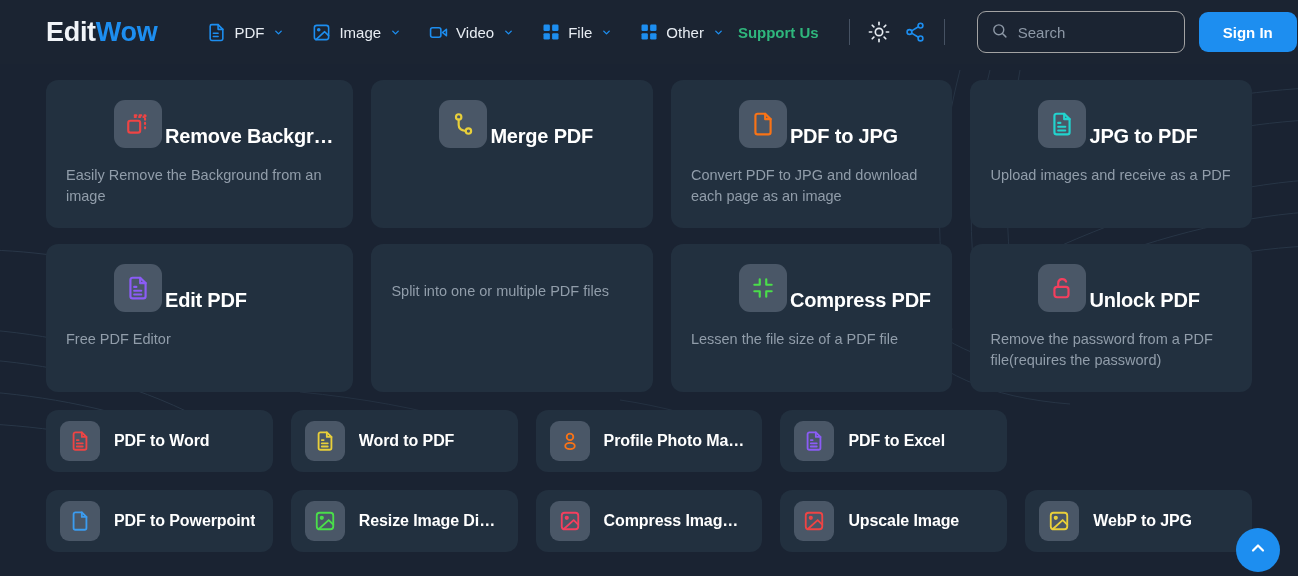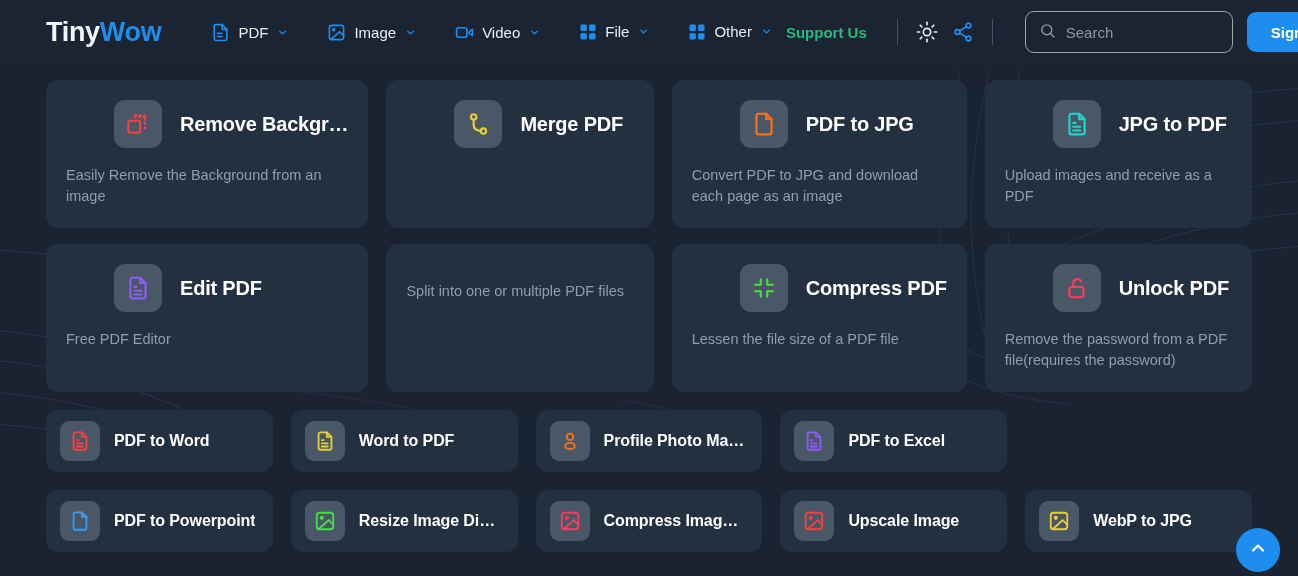--- a/index.html
+++ b/index.html
@@ -34,21 +34,21 @@
   .logo {
     font-size: 27px;
     font-weight: 700;
     letter-spacing: -0.3px;
     white-space: nowrap;
     margin-right: 36px;
   }
   .logo .tiny { color: #f1f4f8; }
   .logo .wow  { color: #1d8ef0; }
 
-  .nav { display: flex; align-items: flex-start; gap: 11px; }
+  .nav { display: flex; align-items: center; gap: 0; }
   .nav-item {
     display: flex; align-items: center;
     gap: 8px;
     padding: 6px 14px;
     color: #e8edf3;
     font-size: 15px;
     font-weight: 500;
     cursor: pointer;
     white-space: nowrap;
     border-radius: 6px;
@@ -128,22 +128,22 @@
   }
   .card {
     background: #22303f;
     border-radius: 12px;
     padding: 20px 20px 22px 20px;
     cursor: pointer;
     min-height: 143px;
   }
   .card-head {
     display: flex;
-    align-items: center;
-    gap: 18px;
+    align-items: flex-end;
+    gap: 3px;
     padding-left: 48px;
   }
   .tile {
     width: 48px; height: 48px;
     border-radius: 11px;
     background: #4a5767;
     display: flex; align-items: center; justify-content: center;
     flex: 0 0 48px;
   }
   .card-title {
@@ -236,21 +236,21 @@
     <path d="M300 392 C 360 398, 420 408, 470 424"></path>
     <path d="M300 420 C 360 426, 420 436, 470 452"></path>
     <path d="M620 400 C 660 406, 700 416, 740 432"></path>
     <path d="M620 428 C 660 434, 700 444, 740 460"></path>
   </g>
 </svg>
 
 <header class="header">
 
   <div class="logo">
-    <span class="tiny">Tiny</span><span class="wow">Wow</span>
+    <span class="tiny">Edit</span><span class="wow">Wow</span>
   </div>
 
   <nav class="nav">
 
     <div class="nav-item">
       <span>
         <svg width="19" height="19" viewBox="0 0 24 24" fill="none" stroke="#1d8ef0" stroke-width="2" stroke-linecap="round" stroke-linejoin="round">
           <path d="M14 2H6a2 2 0 0 0-2 2v16a2 2 0 0 0 2 2h12a2 2 0 0 0 2-2V8z"></path>
           <polyline points="14 2 14 8 20 8"></polyline>
             <line x1="8" y1="13" x2="14" y2="13"></line>

